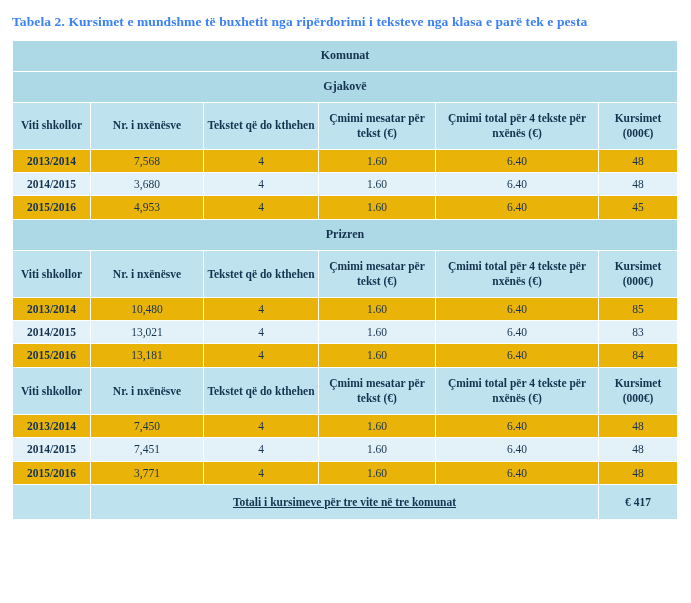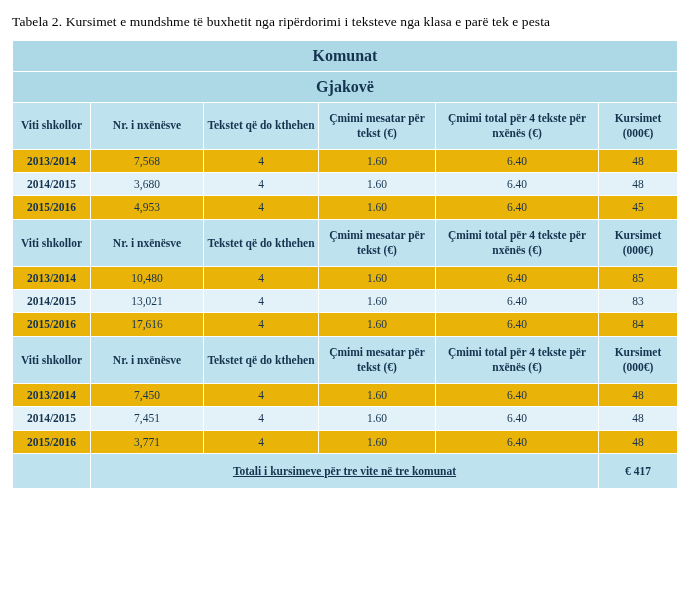--- a/index.html
+++ b/index.html
@@ -16,22 +16,22 @@
   }
   .page {
     width: 691px;
     height: 603px;
     box-sizing: border-box;
     padding: 10px 12px 0 12px;
   }
   .caption {
     font-family: "Liberation Serif", serif;
     font-size: 13.5px;
-    font-weight: normal;
-    color: #000000;
+    font-weight: bold;
+    color: #3b82f6;
     line-height: 1.45;
     margin: 2px 0 8px 0;
     letter-spacing: 0.1px;
   }
   table.tbl {
     border-collapse: collapse;
     width: 665px;
     table-layout: fixed;
     font-size: 11.5px;
   }
@@ -47,21 +47,21 @@
   col.c0 { width: 78px; }
   col.c1 { width: 113px; }
   col.c2 { width: 115px; }
   col.c3 { width: 117px; }
   col.c4 { width: 163px; }
   col.c5 { width: 79px; }
 
   .band {
     background: #add8e6;
     font-weight: bold;
-    font-size: 16px;
+    font-size: 12px;
     height: 22px;
   }
   .hdr {
     background: #bfe3ee;
     font-weight: bold;
     font-size: 11.5px;
     height: 38px;
   }
   .row-a { background: #eab308; height: 21px; }
   .row-b { background: #e3f2f8; height: 21px; }
@@ -123,20 +123,23 @@
       <tr class="row-a">
         <td class="year">2015/2016</td>
         <td>4,953</td>
         <td>4</td>
         <td>1.60</td>
         <td>6.40</td>
         <td>45</td>
       </tr>
 
       <tr>
+        <td class="band" colspan="6">Prizren</td>
+      </tr>
+      <tr>
         <td class="hdr">Viti shkollor</td>
         <td class="hdr">Nr. i nxënësve</td>
         <td class="hdr">Tekstet që do kthehen</td>
         <td class="hdr">Çmimi mesatar për tekst (€)</td>
         <td class="hdr">Çmimi total për 4 tekste për nxënës  (€)</td>
         <td class="hdr">Kursimet (000€)</td>
       </tr>
       <tr class="row-a">
         <td class="year">2013/2014</td>
         <td>10,480</td>
@@ -148,21 +151,21 @@
       <tr class="row-b">
         <td class="year">2014/2015</td>
         <td>13,021</td>
         <td>4</td>
         <td>1.60</td>
         <td>6.40</td>
         <td>83</td>
       </tr>
       <tr class="row-a">
         <td class="year">2015/2016</td>
-        <td>17,616</td>
+        <td>13,181</td>
         <td>4</td>
         <td>1.60</td>
         <td>6.40</td>
         <td>84</td>
       </tr>
 
       <tr>
         <td class="hdr">Viti shkollor</td>
         <td class="hdr">Nr. i nxënësve</td>
         <td class="hdr">Tekstet që do kthehen</td>

